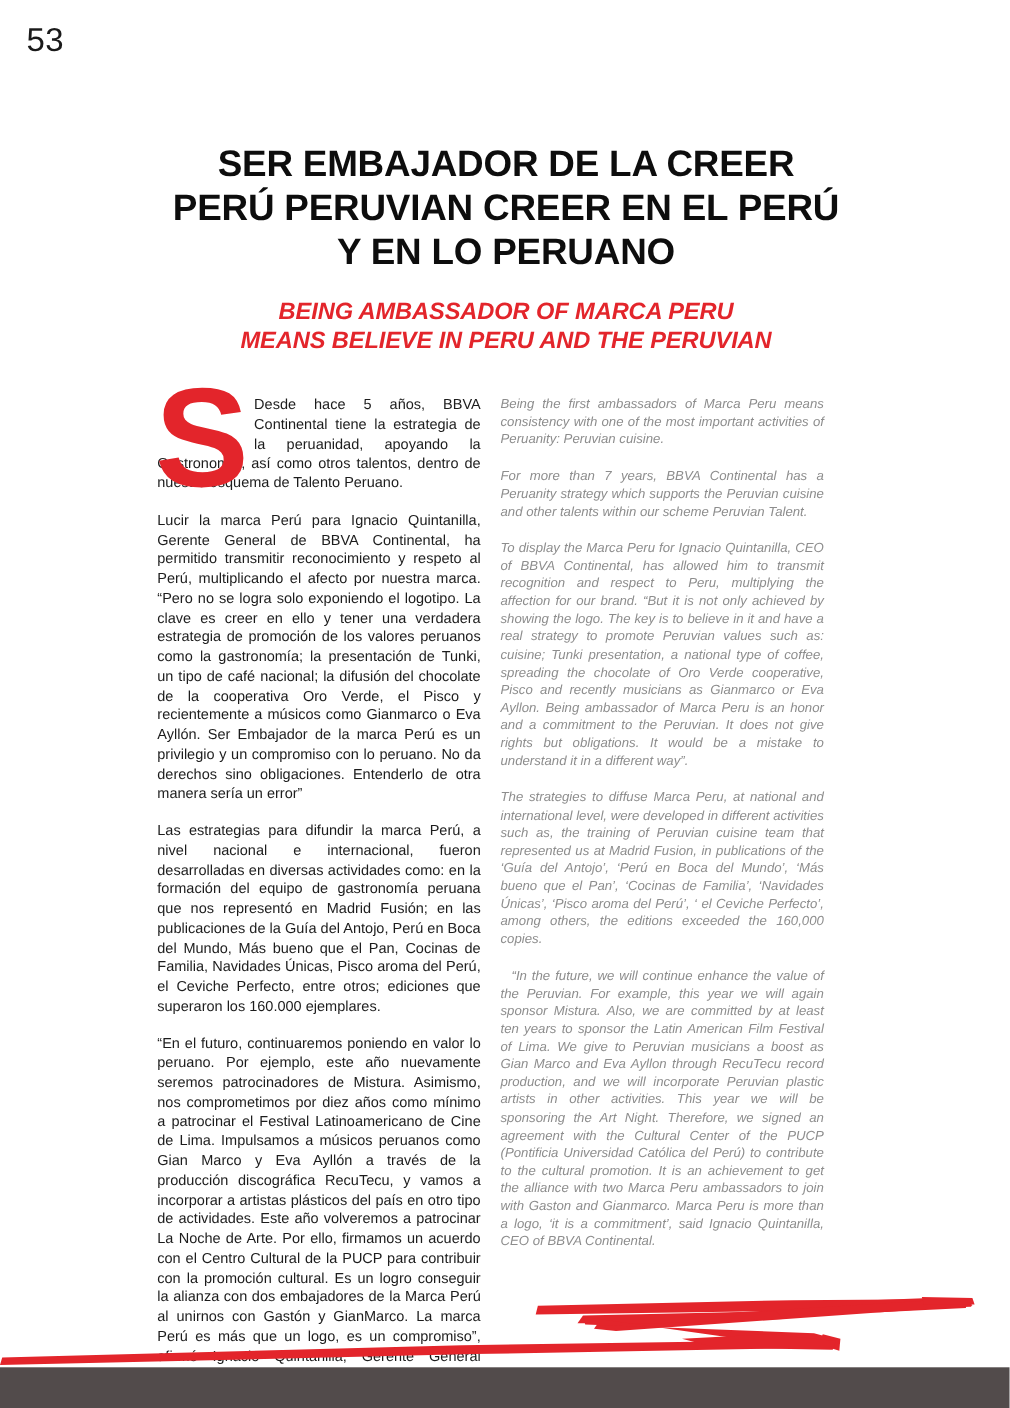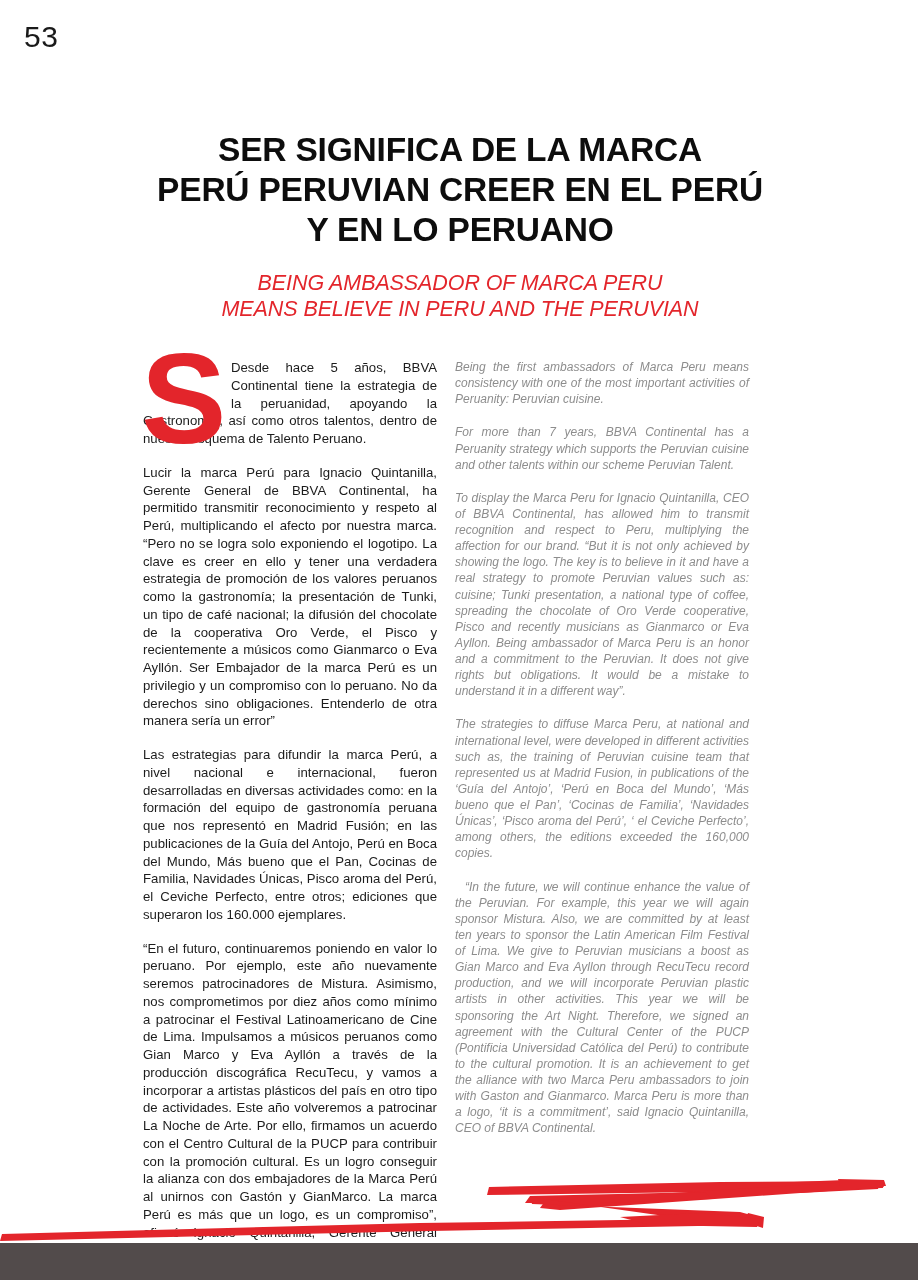--- a/index.html
+++ b/index.html
@@ -44,21 +44,21 @@
     font-weight: bold;
     color: #0d0d0d;
     line-height: 1.19;
     letter-spacing: -0.2px;
     margin: 0;
   }
   #headline .hl-line { display: block; white-space: nowrap; }
   #subhead {
     margin: 20px 0 0 0;
     font-size: 21.5px;
-    font-weight: normal;
+    font-weight: bold;
     font-style: italic;
     color: #e3252b;
     line-height: 1.22;
     letter-spacing: -0.1px;
   }
   #subhead .sh-line { display: block; white-space: nowrap; }
 
   
   #columns {
     position: absolute;
@@ -146,21 +146,21 @@
 </style>
 </head>
 <body>
 
 <div id="page">
 
   <div id="folio">53</div>
 
   <div id="headline-block">
     <h1 id="headline">
-      <span class="hl-line">SER SIGNIFICA DE LA MARCA</span>
+      <span class="hl-line">SER EMBAJADOR DE LA CREER</span>
       <span class="hl-line">PERÚ PERUVIAN CREER EN EL PERÚ</span>
       <span class="hl-line">Y EN LO PERUANO</span>
     </h1>
     <h2 id="subhead">
       <span class="sh-line">BEING AMBASSADOR OF MARCA PERU</span>
       <span class="sh-line">MEANS BELIEVE IN PERU AND THE PERUVIAN</span>
     </h2>
   </div>
 
   <div id="columns">

